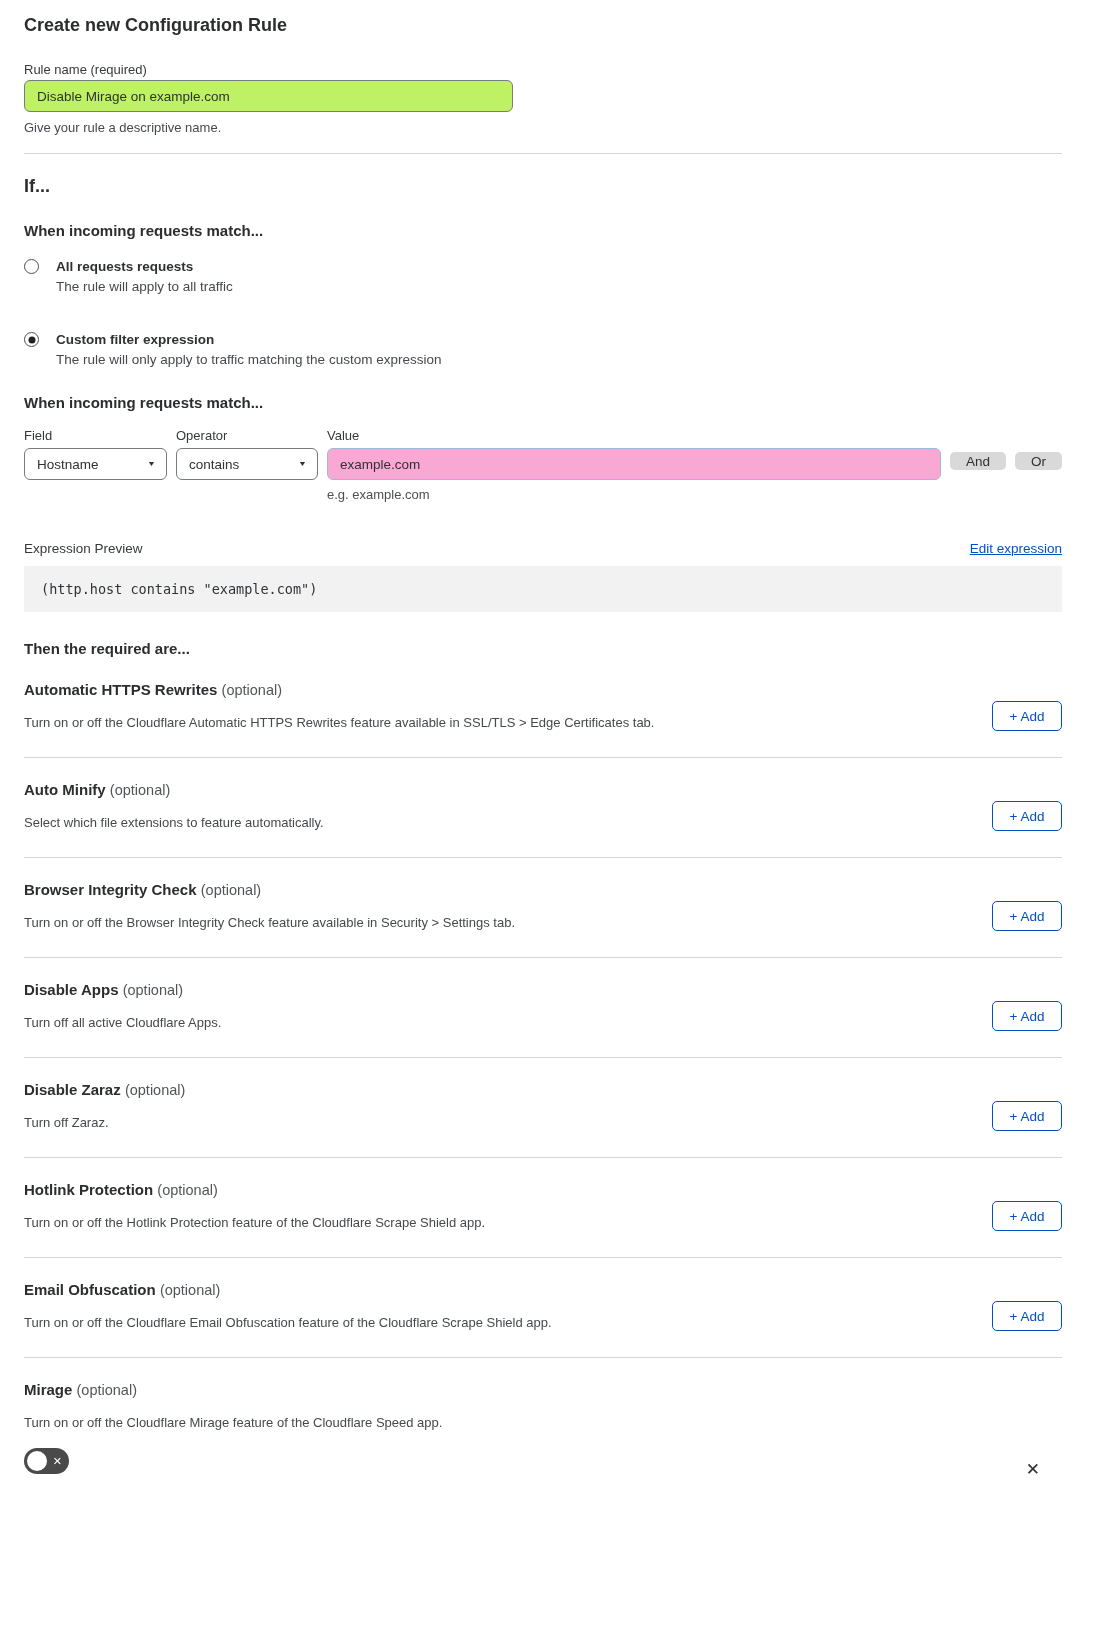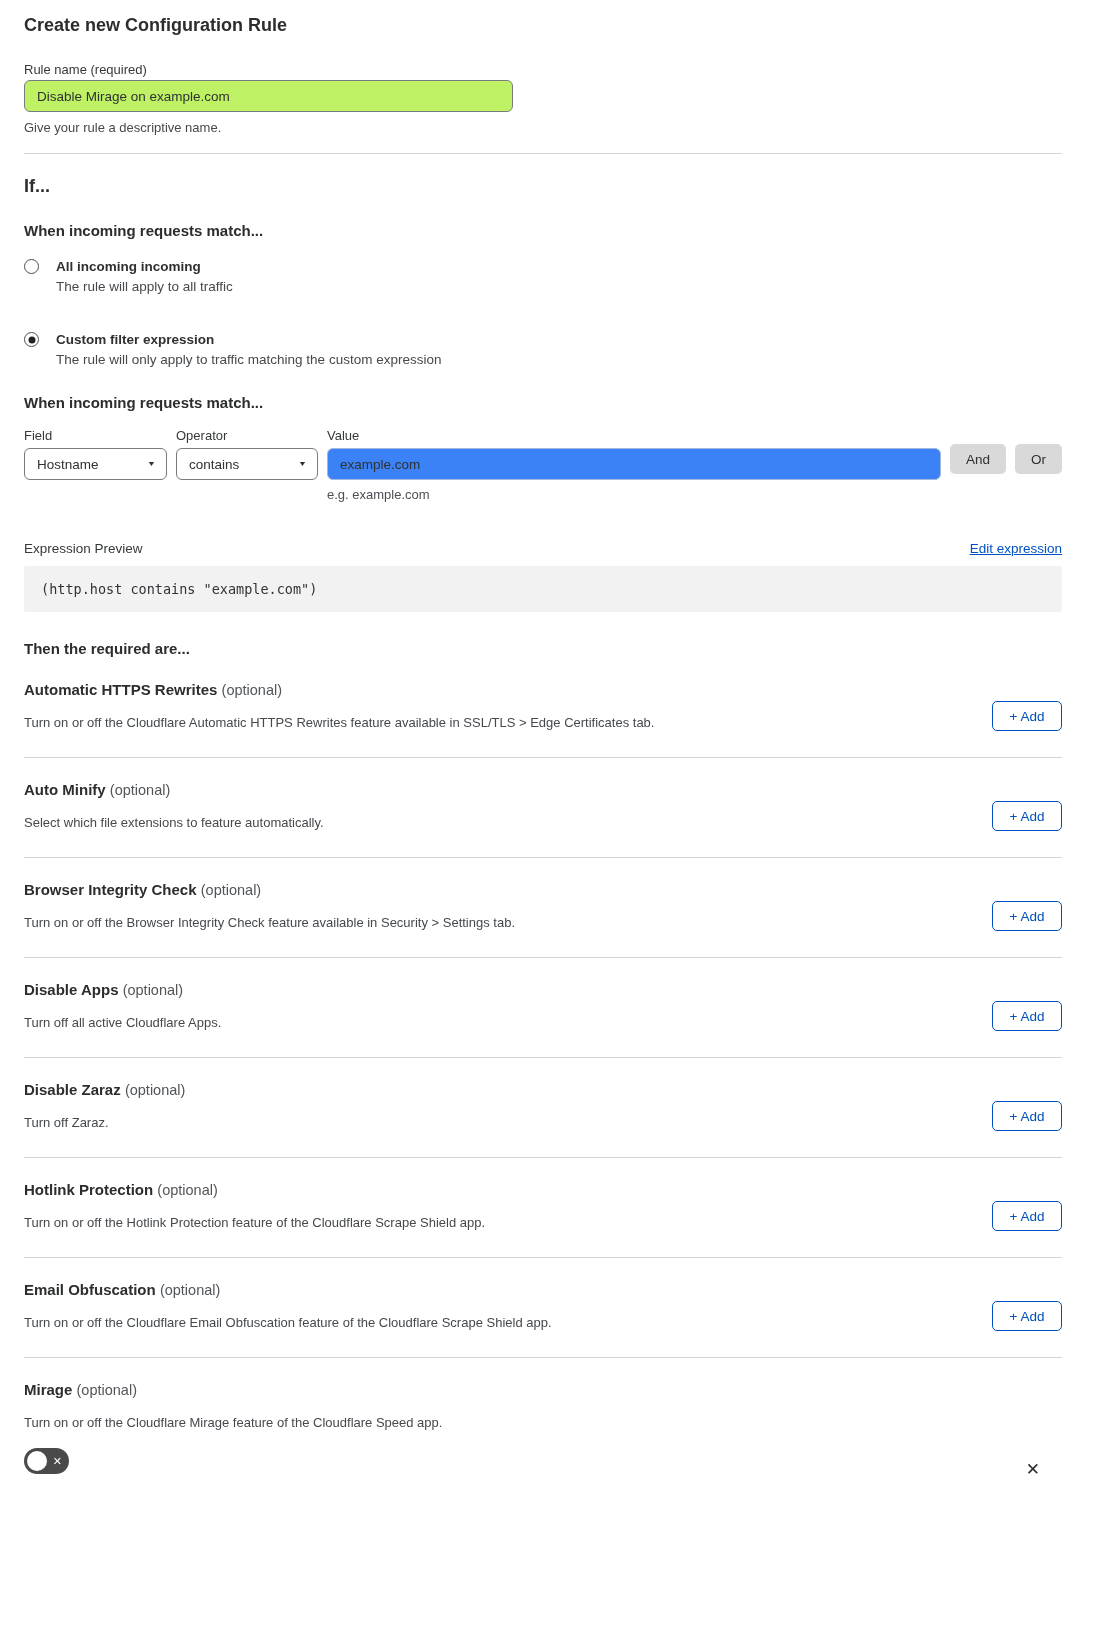--- a/index.html
+++ b/index.html
@@ -49,27 +49,27 @@
   .col-op     { width:142px; margin-right:9px; }
   .col-value  { flex:1; }
   .select-box {
     height:32px; border:1px solid #767b80; border-radius:6px; background:#fff;
     display:flex; align-items:center; justify-content:space-between;
     padding:0 10px 0 12px; font-size:13.5px; color:#2f3133; cursor:pointer;
   }
   .caret { font-size:9px; color:#2f3133; transform:scaleY(0.8); }
   .value-input {
     height:32px; width:100%;
-    border:1px solid #a3b7de; border-radius:6px; background:#3b82f6;
+    border:1px solid #a3b7de; border-radius:6px; background:#f9a8d4;
     padding:0 12px; font-size:13.5px; color:#2f3133;
     font-family:"Liberation Sans", sans-serif; outline:none;
   }
   .eg-helper { margin-top:7px; font-size:13px; line-height:15px; color:#4b4f54; }
   .logic-btn {
-    margin-top:16px; margin-left:9px; height:30px; padding:0 16px;
+    margin-top:24px; margin-left:9px; height:18px; padding:0 16px;
     background:#d9d9d9; border:none; border-radius:5px;
     font-size:13.5px; color:#2e3031; font-family:"Liberation Sans", sans-serif; cursor:pointer;
   }
 
   .preview-row { margin-top:38px; display:flex; justify-content:space-between; align-items:baseline;text-align:right; }
   .preview-label { font-size:13.5px; line-height:17px; color:#36393a; }
   .edit-link { font-size:13.5px; color:#0051c3; text-decoration:underline; cursor:pointer; }
   .code-box {
     margin-top:9px; height:46px; background:#f2f2f2; border-radius:2px;
     display:flex; align-items:center; padding:0 17px;
@@ -123,21 +123,21 @@
   <div class="rule-helper">Give your rule a descriptive name.</div>
 
   <hr class="divider">
 
   <h2 class="h-if">If...</h2>
   <h3 class="h-sub">When incoming requests match...</h3>
 
   <div class="radio-option first">
     <span class="radio-circle"></span>
     <div class="radio-text">
-      <div class="radio-label">All incoming incoming</div>
+      <div class="radio-label">All requests requests</div>
       <div class="radio-desc">The rule will apply to all traffic</div>
     </div>
   </div>
 
   <div class="radio-option second selected">
     <span class="radio-circle"></span>
     <div class="radio-text">
       <div class="radio-label">Custom filter expression</div>
       <div class="radio-desc">The rule will only apply to traffic matching the custom expression</div>
     </div>

